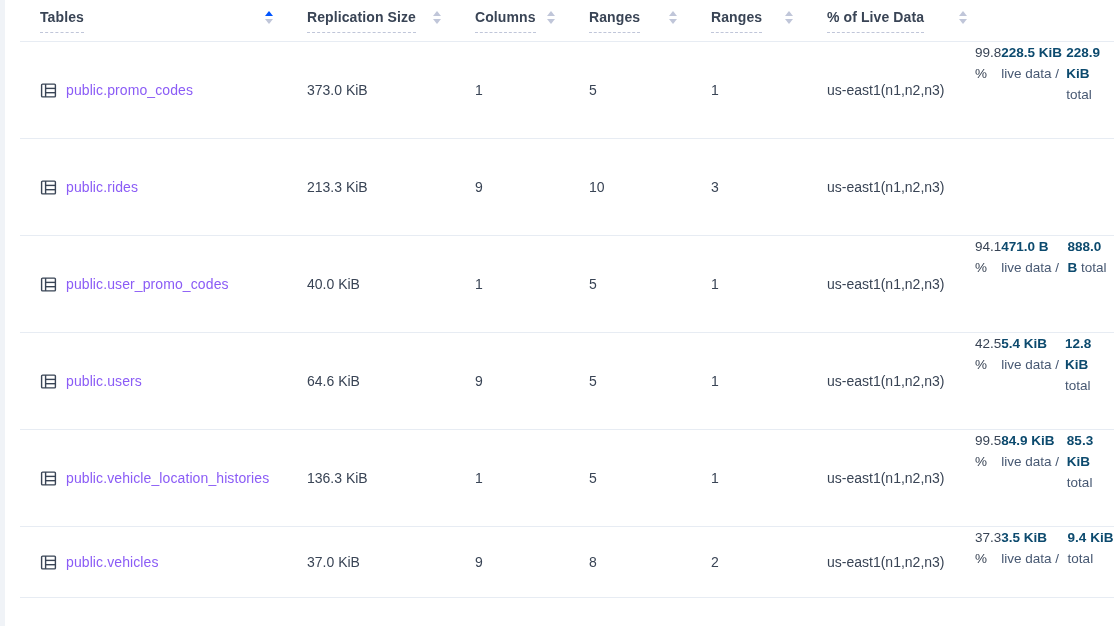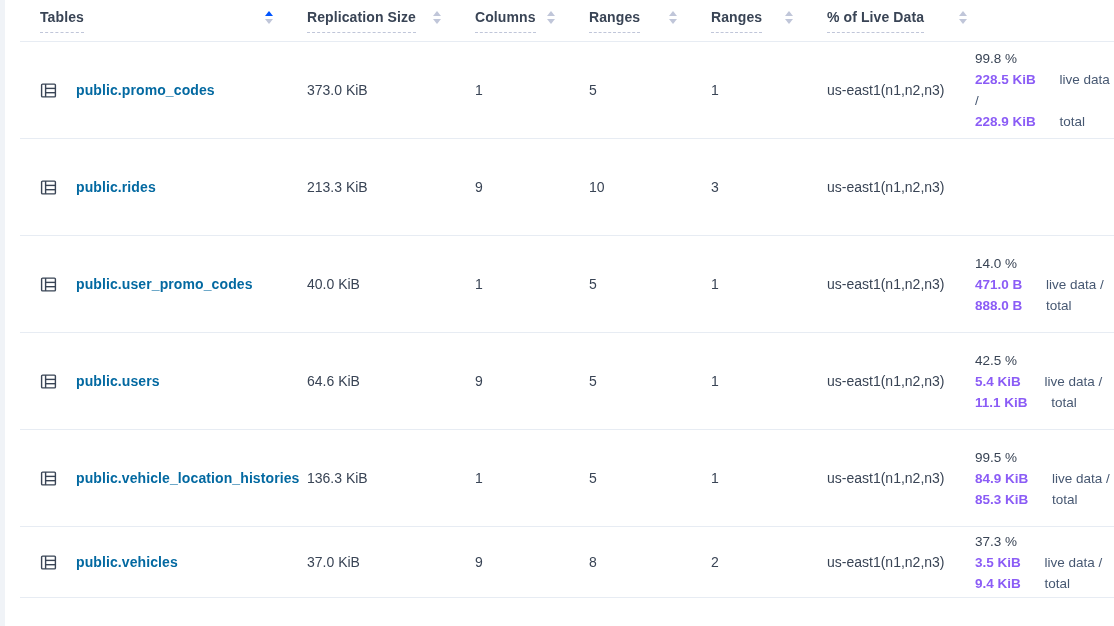--- a/index.html
+++ b/index.html
@@ -59,35 +59,34 @@
   .cell {
     display: flex;
     align-items: center;
     font-size: 14px;
     color: #394455;
     overflow: hidden;
   }
   .name-cell { padding-left: 20px; gap: 9px; cursor: pointer; }
   .tbl-icon { display: flex; align-items: center; flex: none; }
   .tbl-name {
-    font-weight: 700;
-    color: #0369a1;
+    font-weight: 400;
+    color: #8b5cf6;
     letter-spacing: 0.1px;
     white-space: nowrap;
-    margin-left: 10px;
   }
   .live-cell {
-    flex-direction: column;
+    flex-direction: row;
     align-items: flex-start;
     justify-content: center;
     line-height: 21px;
     font-size: 13.5px;
   }
-  .live-line .num { font-weight: 700; color: #8b5cf6; }
-  .live-line .lite { font-weight: 400; color: #475872; margin-left: 20px; }
+  .live-line .num { font-weight: 700; color: #0c4a6e; }
+  .live-line .lite { font-weight: 400; color: #475872; }
   .live-pct { color: #394455; }
 </style>
 </head>
 <body>
 
 <div class="page-strip"></div>
 
 <div class="table-wrap">
   <div class="grid thead" id="thead">
   <div class="hcell col-0 sorted-asc">
@@ -194,21 +193,21 @@
         </svg>
       </span>
       <span class="tbl-name">public.user_promo_codes</span>
     </div>
     <div class="cell">40.0 KiB</div>
     <div class="cell">1</div>
     <div class="cell">5</div>
     <div class="cell">1</div>
     <div class="cell">us-east1(n1,n2,n3)</div>
     <div class="cell live-cell">
-      <div class="live-pct">14.0 %</div>
+      <div class="live-pct">94.1 %</div>
       <div class="live-line"><span class="num">471.0 B</span> <span class="lite">live data /</span></div>
       <div class="live-line"><span class="num">888.0 B</span> <span class="lite">total</span></div>
     </div>
   </div>
 
   <div class="grid row">
     <div class="cell name-cell">
       <span class="tbl-icon">
         <svg width="17" height="17" viewBox="0 0 17 17" fill="none">
           <rect x="1.6" y="2.1" width="13.8" height="12.8" rx="1" stroke="#394455" stroke-width="1.4"></rect>
@@ -220,21 +219,21 @@
       <span class="tbl-name">public.users</span>
     </div>
     <div class="cell">64.6 KiB</div>
     <div class="cell">9</div>
     <div class="cell">5</div>
     <div class="cell">1</div>
     <div class="cell">us-east1(n1,n2,n3)</div>
     <div class="cell live-cell">
       <div class="live-pct">42.5 %</div>
       <div class="live-line"><span class="num">5.4 KiB</span> <span class="lite">live data /</span></div>
-      <div class="live-line"><span class="num">11.1 KiB</span> <span class="lite">total</span></div>
+      <div class="live-line"><span class="num">12.8 KiB</span> <span class="lite">total</span></div>
     </div>
   </div>
 
   <div class="grid row">
     <div class="cell name-cell">
       <span class="tbl-icon">
         <svg width="17" height="17" viewBox="0 0 17 17" fill="none">
           <rect x="1.6" y="2.1" width="13.8" height="12.8" rx="1" stroke="#394455" stroke-width="1.4"></rect>
           <line x1="5.6" y1="2.1" x2="5.6" y2="14.9" stroke="#394455" stroke-width="1.4"></line>
           <line x1="5.6" y1="6.4" x2="15.4" y2="6.4" stroke="#394455" stroke-width="1.4"></line>

